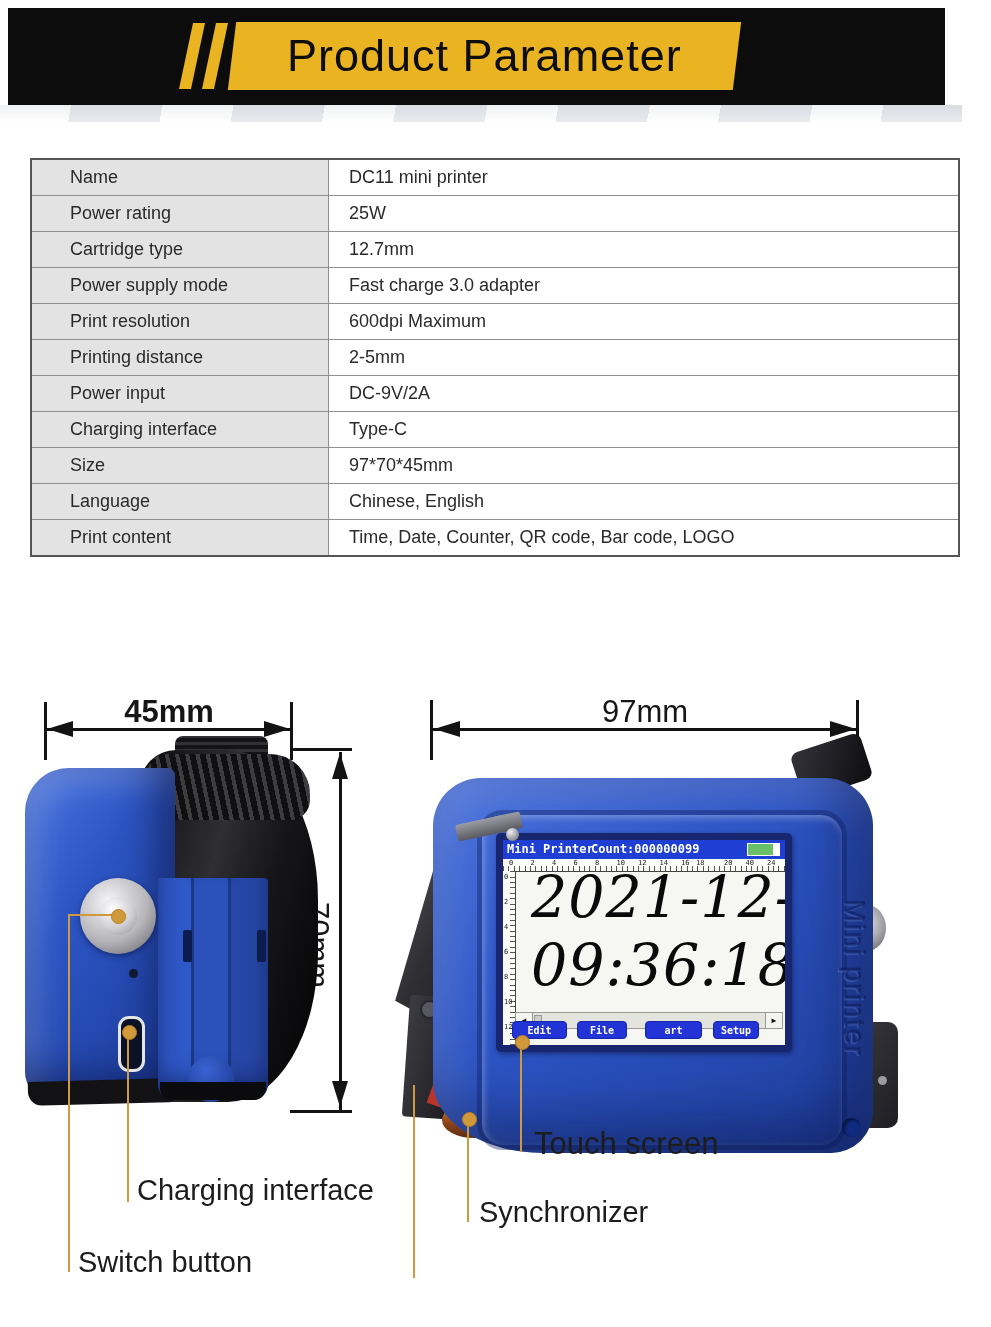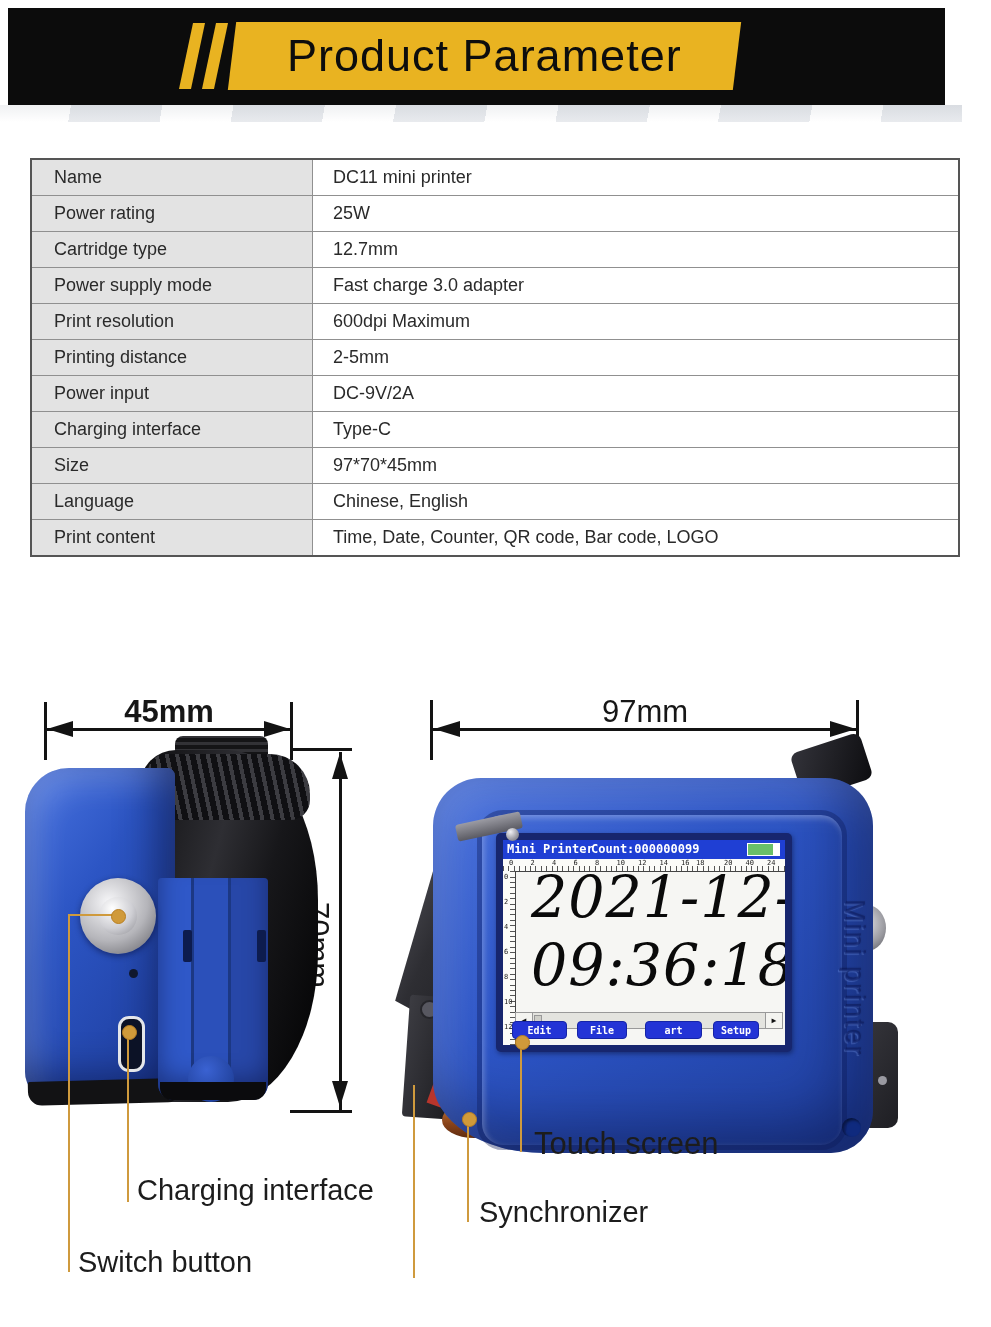--- a/index.html
+++ b/index.html
@@ -14,21 +14,21 @@
          transform:skewX(-7deg);display:flex;align-items:center;justify-content:center;}
   .plate .t{font-size:45px;color:#0d0d0d;transform:skewX(7deg);letter-spacing:1px;white-space:nowrap;}
   .banner-shadow{position:absolute;left:0;top:105px;width:962px;height:17px;
       background:repeating-linear-gradient(100deg,rgba(255,255,255,.55) 0 70px,rgba(214,218,224,.55) 70px 160px),
                  linear-gradient(180deg,#dde0e4,#ffffff);}
 
   
   .spec{position:absolute;left:30px;top:158px;width:930px;border-collapse:collapse;
         border:2px solid #555;}
   .spec td{border:1px solid #909090;height:35px;font-size:18px;color:#2a2a2a;vertical-align:middle;}
-  .spec td.lab{width:258px;background:#e3e3e3;padding:0 0 0 22px;}
+  .spec td.lab{width:258px;background:#e3e3e3;padding:0 0 0 38px;}
   .spec td.val{background:#fff;padding:0 0 0 20px;}
 
   
   .tick{position:absolute;background:#131313;}
   .dimline{position:absolute;background:#131313;height:3px;}
   .arrow{position:absolute;width:0;height:0;}
   .ar-left{border-top:8px solid transparent;border-bottom:8px solid transparent;border-right:26px solid #131313;}
   .ar-right{border-top:8px solid transparent;border-bottom:8px solid transparent;border-left:26px solid #131313;}
   .ar-up{border-left:8px solid transparent;border-right:8px solid transparent;border-bottom:26px solid #131313;}
   .ar-down{border-left:8px solid transparent;border-right:8px solid transparent;border-top:26px solid #131313;}

